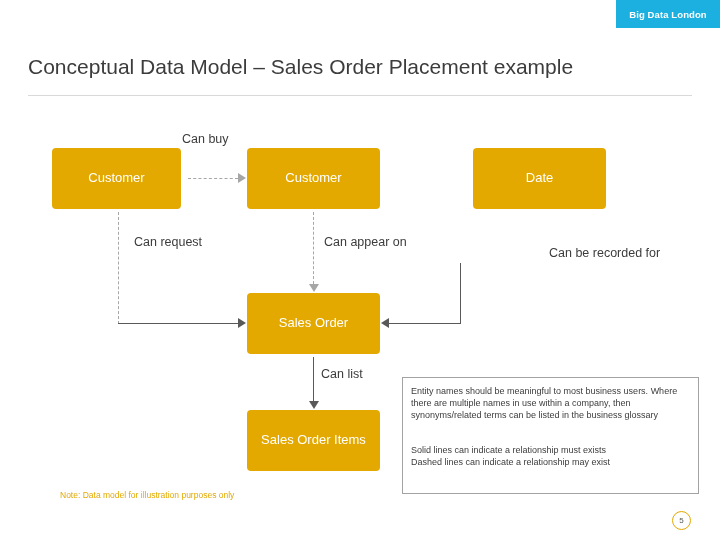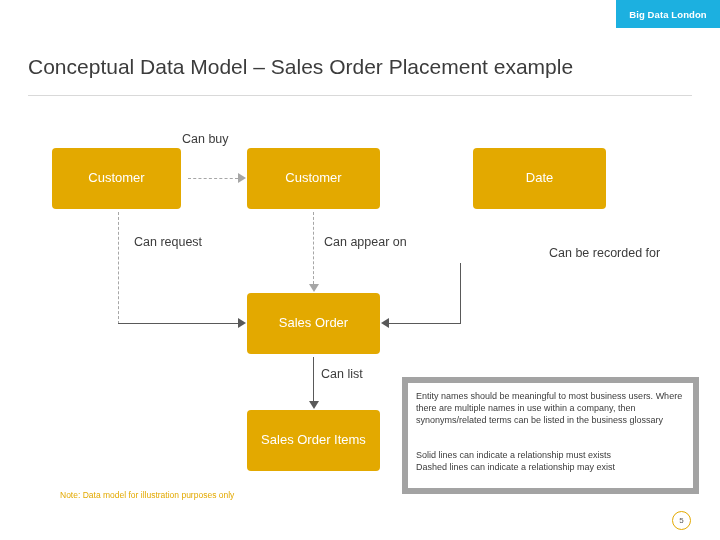--- a/index.html
+++ b/index.html
@@ -128,21 +128,21 @@
     border-top-color: #a6a6a6;
   }
 
   
   .note-box {
     position: absolute;
     left: 402px;
     top: 377px;
     width: 297px;
     height: 117px;
-    border: 6px solid #a3a3a3;
+    border: 1px solid #a3a3a3;
     box-sizing: border-box;
     background: #ffffff;
     padding: 7px 8px 0 8px;
   }
   .note-p {
     font-size: 9px;
     color: #3c3c3c;
     line-height: 1.35;
     margin: 0 0 10px 0;
   }

